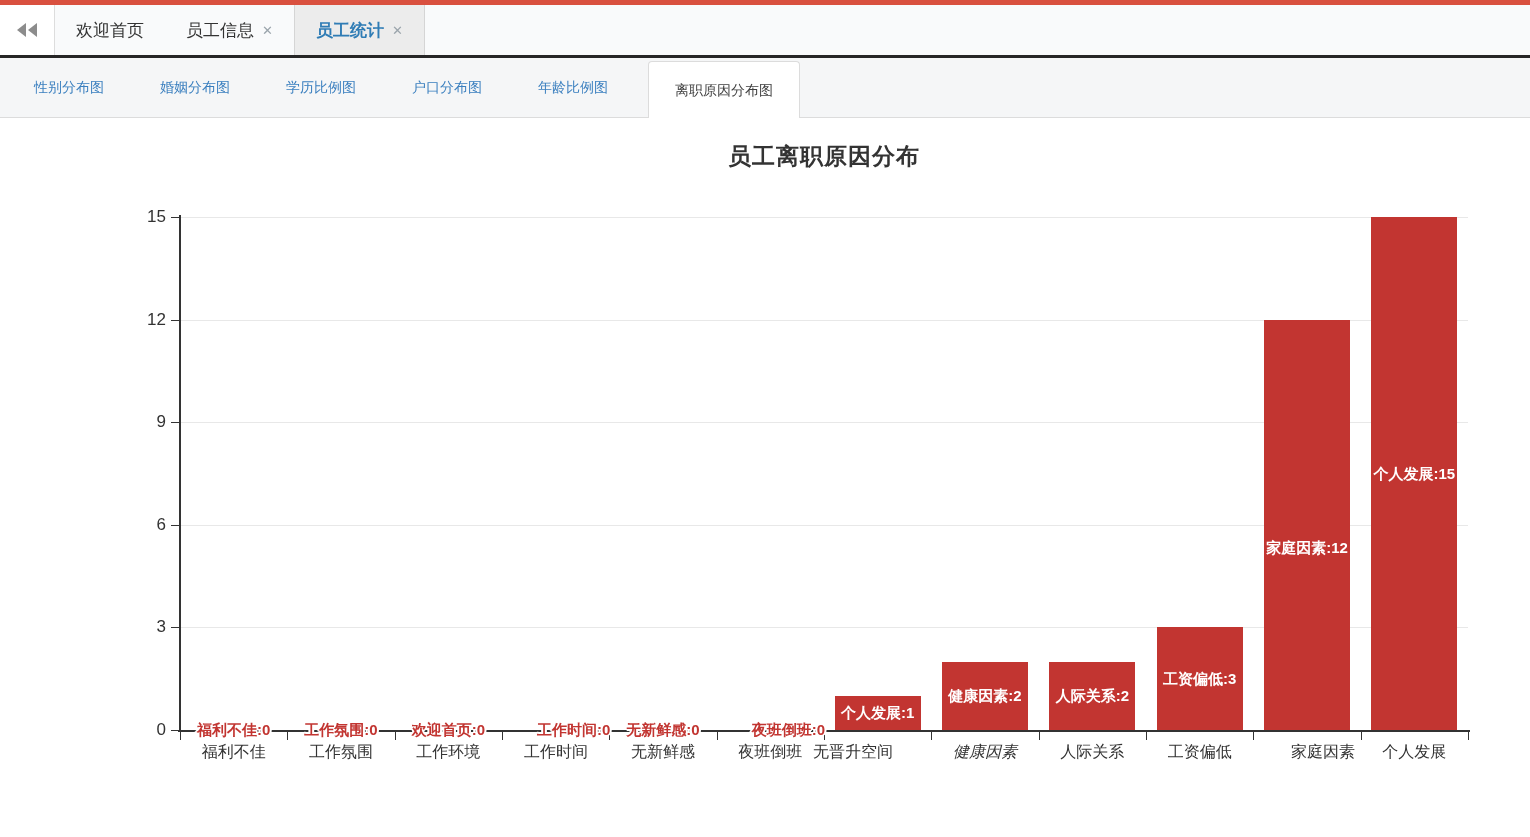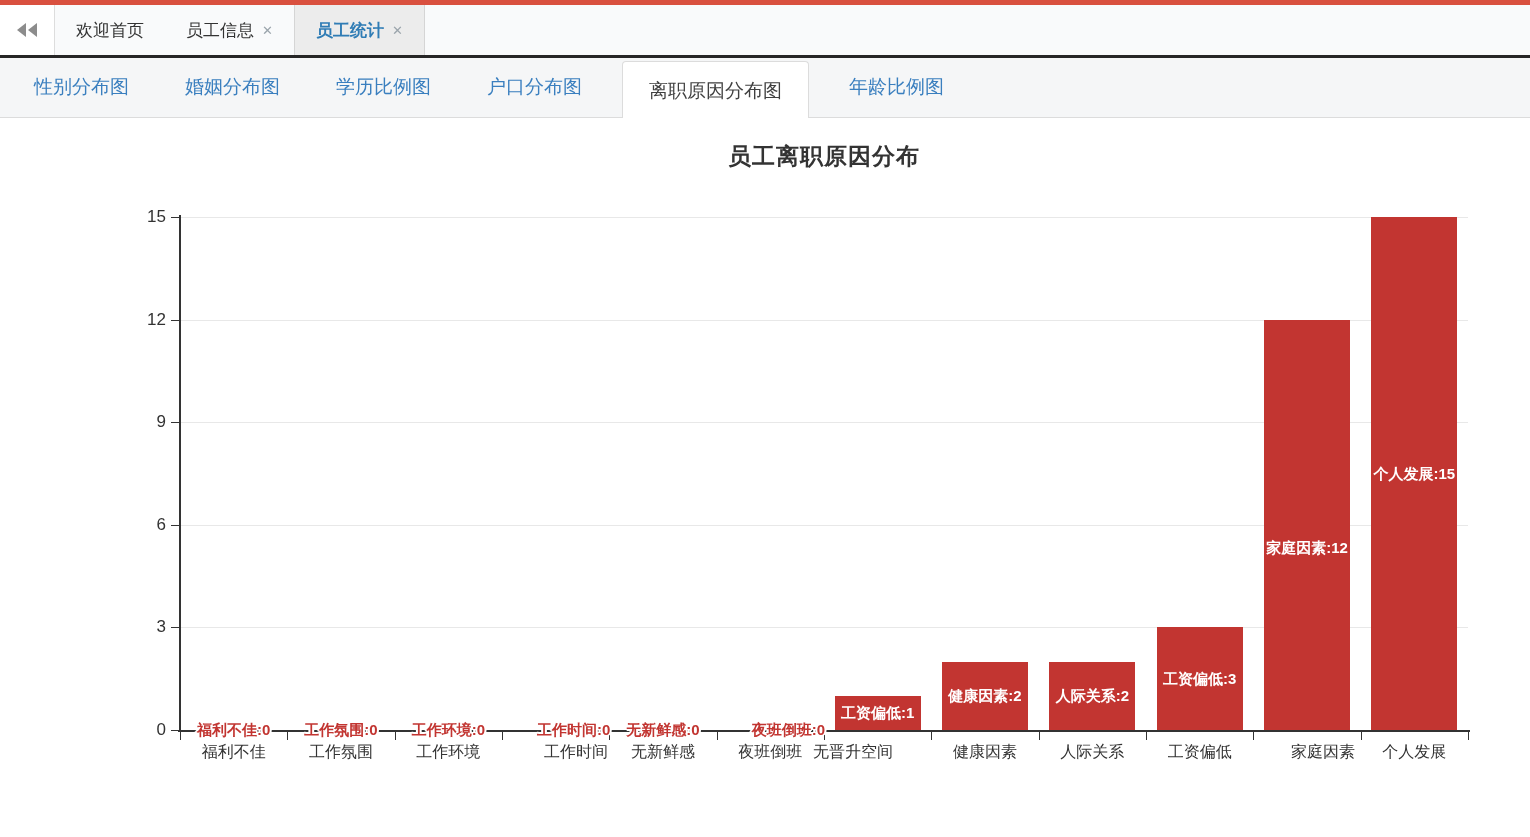--- a/index.html
+++ b/index.html
@@ -19,21 +19,21 @@
   .chev + .chev { margin-left:2px; }
   .main-tab { display:flex; align-items:center; padding:0 21px; font-size:17px; color:#333;
     cursor:pointer; }
   .main-tab .close { margin-left:8px; color:#9aa4ab; font-size:13px; font-weight:bold; }
   .main-tab.active { background:#ececec; border-left:1px solid #d5d5d5; border-right:1px solid #d5d5d5;
     color:#2f7cb5; font-weight:bold; }
 
   
   .sub-tabbar { height:60px; background:#f5f6f7; border-bottom:1px solid #dcdcdc;
     display:flex; align-items:flex-end; padding-left:6px; }
-  .sub-tab { height:60px; line-height:60px; padding:0 16px; margin:0 12px; font-size:19px;
+  .sub-tab { height:60px; line-height:60px; padding:0 16px; margin:0 12px; font-size:14px;
     color:#3a7fbf; cursor:pointer; white-space:nowrap; }
   .sub-tab.active { background:#fff; border:1px solid #dcdcdc; border-bottom:none;
     border-radius:4px 4px 0 0; color:#404040; height:57px; line-height:57px;
     margin-bottom:-1px; padding:0 26px; }
 
   
   .chart { position:relative; width:1530px; height:719px; background:#fff; }
   .chart-title { position:absolute; left:180px; width:1288px; top:23px; text-align:center;
     font-size:23px; font-weight:bold; color:#333; letter-spacing:1px;font-family:Liberation Mono, monospace; }
   .gridline { position:absolute; height:1px; background:#e8e8e8; }
@@ -76,22 +76,22 @@
         <span class="close">✕</span>
       </div>
     </div>
 </div>
 
 <div class="sub-tabbar" id="sub-tabs-host">
     <div class="sub-tab">性别分布图</div>
     <div class="sub-tab">婚姻分布图</div>
     <div class="sub-tab">学历比例图</div>
     <div class="sub-tab">户口分布图</div>
+    <div class="sub-tab">年龄比例图</div>
     <div class="sub-tab active">离职原因分布图</div>
-    <div class="sub-tab">年龄比例图</div>
   </div>
 
 <div class="chart" id="chart">
   <div class="chart-title">员工离职原因分布</div>
 <div class="tick-y" style="left: 171px; top: 612px;"></div>
     <div class="ylabel" style="left: 126px; top: 602px;">0</div>
     <div class="gridline" style="left: 180px; width: 1288px; top: 509.4px;"></div>
     <div class="tick-y" style="left: 171px; top: 509.4px;"></div>
     <div class="ylabel" style="left: 126px; top: 499.4px;">3</div>
     <div class="gridline" style="left: 180px; width: 1288px; top: 406.8px;"></div>
@@ -118,34 +118,34 @@
     <div class="tick-x" style="left: 931.333px; top: 614px;"></div>
     <div class="tick-x" style="left: 1038.67px; top: 614px;"></div>
     <div class="tick-x" style="left: 1146px; top: 614px;"></div>
     <div class="tick-x" style="left: 1253.33px; top: 614px;"></div>
     <div class="tick-x" style="left: 1360.67px; top: 614px;"></div>
     <div class="tick-x" style="left: 1468px; top: 614px;"></div>
     <div class="zero-label" style="left: 158.667px; width: 150px; top: 602px;">福利不佳:0</div>
     <div class="xlabel" style="left: 158.667px; width: 150px; top: 624px;">福利不佳</div>
     <div class="zero-label" style="left: 266px; width: 150px; top: 602px;">工作氛围:0</div>
     <div class="xlabel" style="left: 266px; width: 150px; top: 624px;">工作氛围</div>
-    <div class="zero-label" style="left: 373.333px; width: 150px; top: 602px;">工作环境:0</div>
+    <div class="zero-label" style="left: 373.333px; width: 150px; top: 602px;">欢迎首页:0</div>
     <div class="xlabel" style="left: 373.333px; width: 150px; top: 624px;">工作环境</div>
     <div class="zero-label" style="left: 480.667px; width: 150px; top: 602px; padding-left: 36px;">工作时间:0</div>
-    <div class="xlabel" style="left: 501px; width: 150px; top: 624px;">工作时间</div>
+    <div class="xlabel" style="left: 481px; width: 150px; top: 624px;">工作时间</div>
     <div class="zero-label" style="left: 588px; width: 150px; top: 602px;">无新鲜感:0</div>
     <div class="xlabel" style="left: 588px; width: 150px; top: 624px;">无新鲜感</div>
     <div class="zero-label" style="left: 695.333px; width: 150px; top: 602px; padding-left: 36px;">夜班倒班:0</div>
     <div class="xlabel" style="left: 695.333px; width: 150px; top: 624px;">夜班倒班</div>
     <div class="bar" style="left: 834.667px; top: 577.8px; width: 86px; height: 34.2px; background: rgb(194, 53, 49);"></div>
-    <div class="bar-label" style="left: 802.667px; width: 150px; top: 584.9px;">工资偏低:1</div>
+    <div class="bar-label" style="left: 802.667px; width: 150px; top: 584.9px;">个人发展:1</div>
     <div class="xlabel" style="left: 778px; width: 150px; top: 624px;">无晋升空间</div>
     <div class="bar" style="left: 942px; top: 543.6px; width: 86px; height: 68.4px; background: rgb(194, 53, 49);"></div>
     <div class="bar-label" style="left: 910px; width: 150px; top: 567.8px;">健康因素:2</div>
-    <div class="xlabel" style="left: 910px; width: 150px; top: 624px;">健康因素</div>
+    <div class="xlabel" style="left: 910px; width: 150px; top: 624px; font-style: italic;">健康因素</div>
     <div class="bar" style="left: 1049.33px; top: 543.6px; width: 86px; height: 68.4px; background: rgb(194, 53, 49);"></div>
     <div class="bar-label" style="left: 1017.33px; width: 150px; top: 567.8px;">人际关系:2</div>
     <div class="xlabel" style="left: 1017.33px; width: 150px; top: 624px;">人际关系</div>
     <div class="bar" style="left: 1156.67px; top: 509.4px; width: 86px; height: 102.6px; background: rgb(194, 53, 49);"></div>
     <div class="bar-label" style="left: 1124.67px; width: 150px; top: 550.7px;">工资偏低:3</div>
     <div class="xlabel" style="left: 1124.67px; width: 150px; top: 624px;">工资偏低</div>
     <div class="bar" style="left: 1264px; top: 201.6px; width: 86px; height: 410.4px; background: rgb(194, 53, 49);"></div>
     <div class="bar-label" style="left: 1232px; width: 150px; top: 420px;">家庭因素:12</div>
     <div class="xlabel" style="left: 1248px; width: 150px; top: 624px;">家庭因素</div>
     <div class="bar" style="left: 1371.33px; top: 99px; width: 86px; height: 513px; background: rgb(194, 53, 49);"></div>

